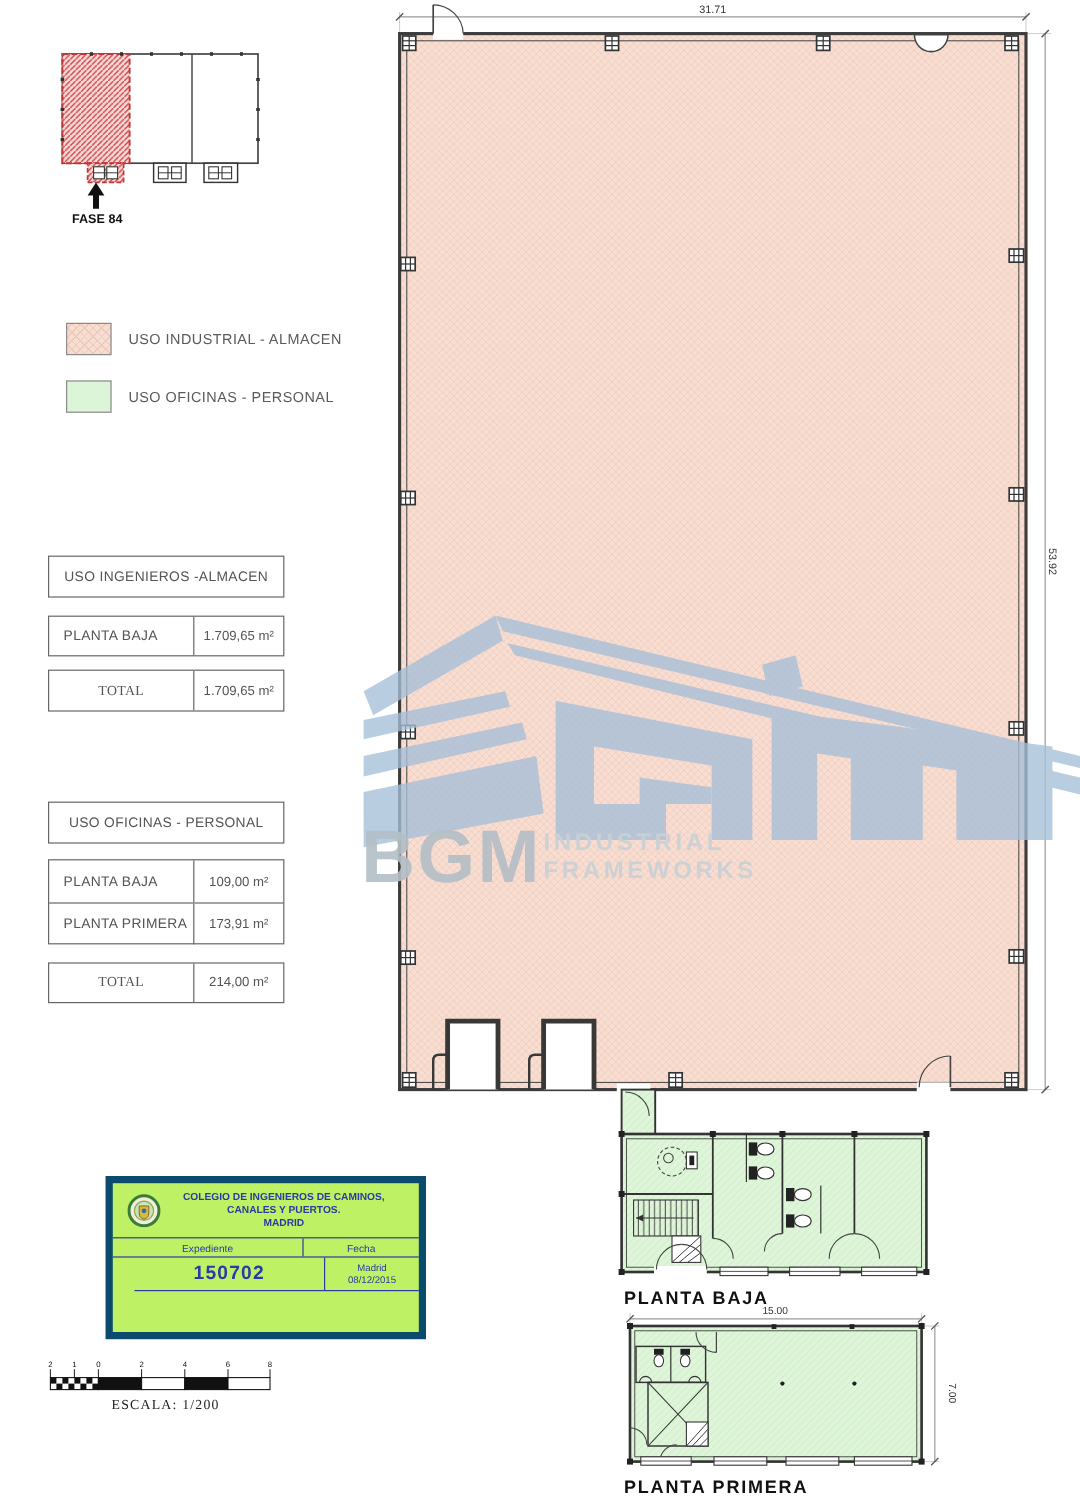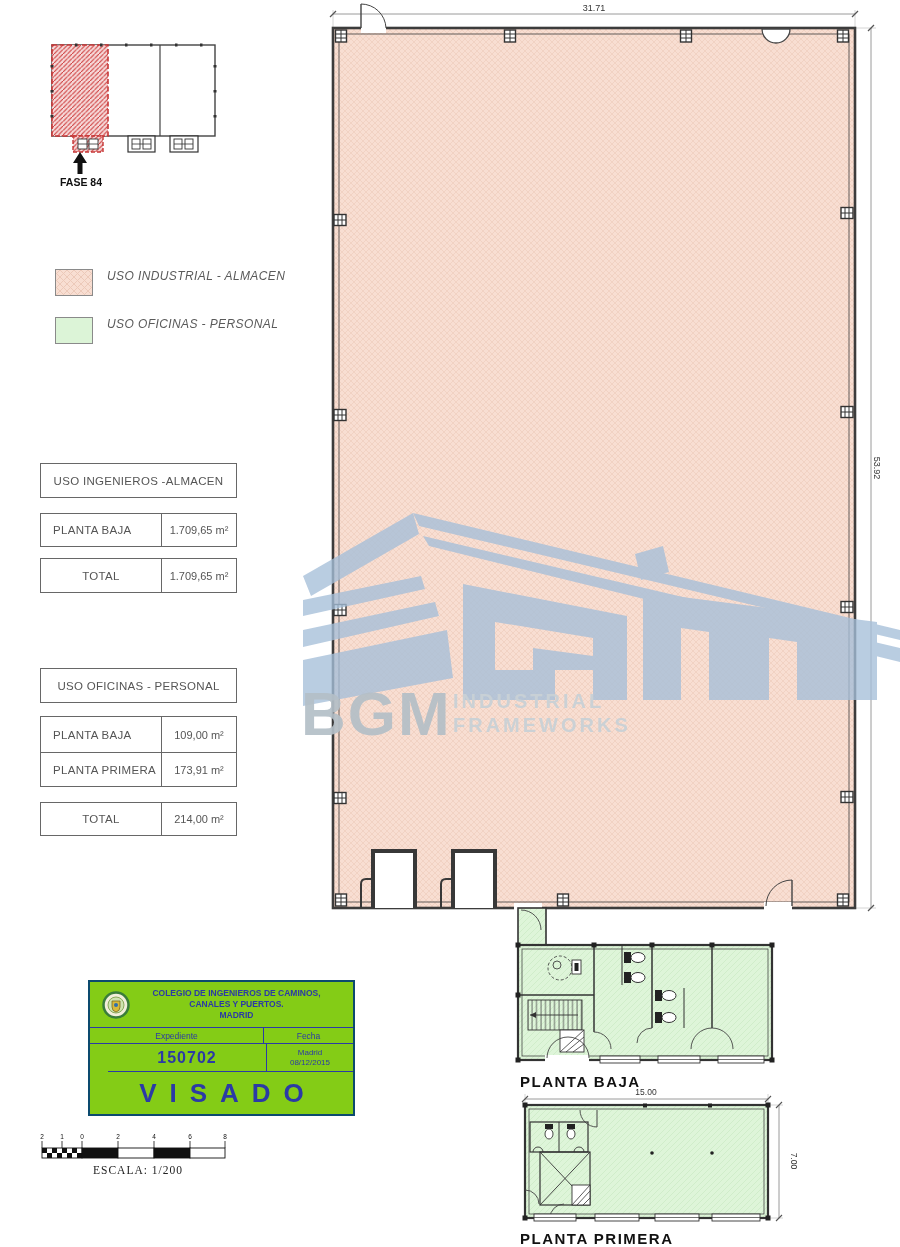--- a/index.html
+++ b/index.html
@@ -1,47 +1,47 @@
 <!DOCTYPE html>
 <html><head>
 <meta charset="utf-8">
 <style>
   html,body{margin:0;padding:0;background:#fff;}
   .page{position:relative;width:900px;height:1247px;background:#ffffff;overflow:hidden;
         font-family:"Liberation Sans", sans-serif;}
   svg{position:absolute;left:0;top:0;}
   
-  .legend-item{position:absolute;display:flex;font-style:italic;}
+  .legend-item{position:absolute;display:flex;align-items:center;}
   .swatch{width:38px;height:27px;border:1.5px solid #8a8a8a;box-sizing:border-box;}
   .swatch-industrial{background:#f8ded2;
     background-image:repeating-linear-gradient(45deg,#ecc9b9 0 1px,transparent 1px 5px),
                      repeating-linear-gradient(-45deg,#ecc9b9 0 1px,transparent 1px 5px);}
   .swatch-oficinas{background:#dcf4d7;}
   .legend-label{margin-left:14px;font-size:12px;color:#5a5a5a;letter-spacing:.4px;}
   
   .tbox{position:absolute;border:1.5px solid #676767;background:#fff;box-sizing:border-box;color:#555;}
   .thead{display:flex;align-items:center;justify-content:center;font-size:11.5px;letter-spacing:.3px;}
   .trow{display:flex;height:100%;}
   .trow2{display:flex;height:35px;box-sizing:border-box;}
   .trow2 + .trow2{border-top:1.5px solid #676767;}
   .tlabel{width:120px;display:flex;align-items:center;padding-left:12px;font-size:11.5px;
           letter-spacing:.3px;box-sizing:border-box;}
-  .tlabel.center{justify-content:center;padding-left:0;}
+  .tlabel.center{justify-content:center;padding-left:0;font-family:Liberation Serif, serif;}
   .tvalue{flex:1;border-left:1.5px solid #676767;display:flex;align-items:center;
           justify-content:center;font-size:11px;box-sizing:border-box;}
   
-  .stamp{position:absolute;left:88px;top:980px;width:267px;height:136px;border:2px solid #0c4a6e;
-         box-sizing:border-box;color:#2b3aa6;background:#84cc16;}
+  .stamp{position:absolute;left:88px;top:980px;width:267px;height:136px;border:6px solid #0c4a6e;
+         box-sizing:border-box;color:#2b3aa6;background:#bef264;}
   .stamp-header{position:absolute;top:0;left:0;right:0;height:46px;border-bottom:1.5px solid #2b3aa6;
                 display:flex;align-items:center;box-sizing:border-box;}
   .stamp-logo{margin-left:12px;flex:0 0 auto;}
   .stamp-org{flex:1;text-align:center;font-size:8.5px;font-weight:bold;line-height:11px;padding-right:10px;}
   .stamp-sub{position:absolute;top:46px;left:0;right:0;height:16px;display:flex;
              border-bottom:1px solid #2b3aa6;box-sizing:border-box;}
-  .stamp-sub-cell{width:174px;display:flex;align-items:center;justify-content:center;font-size:8.5px;
+  .stamp-sub-cell{width:159px;display:flex;align-items:center;justify-content:center;font-size:8.5px;
                   border-right:1px solid #2b3aa6;box-sizing:border-box;}
   .stamp-sub-cell:last-child{flex:1;border-right:none;}
   .stamp-vals{position:absolute;top:62px;left:18px;right:0;height:28px;display:flex;
               border-bottom:1.5px solid #2b3aa6;box-sizing:border-box;}
   .stamp-exp{width:159px;display:flex;align-items:center;justify-content:center;font-size:16px;
              font-weight:bold;letter-spacing:1px;border-right:1px solid #2b3aa6;box-sizing:border-box;}
   .stamp-fecha{flex:1;display:flex;flex-direction:column;align-items:center;justify-content:center;
                font-size:8px;line-height:10px;}
   .stamp-visado{position:absolute;top:90px;left:0;right:0;bottom:0;display:flex;align-items:center;
                 justify-content:center;font-size:26px;font-weight:600;letter-spacing:13px;padding-left:13px;}
@@ -407,16 +407,15 @@
       <div class="stamp-sub-cell">Expediente</div>
       <div class="stamp-sub-cell">Fecha</div>
     </div>
     <div class="stamp-vals">
       <div class="stamp-exp">150702</div>
       <div class="stamp-fecha">
         <div>Madrid</div>
         <div>08/12/2015</div>
       </div>
     </div>
-    <div class="stamp-visado">VISADO</div>
   </div>
 
 </div>
 
 </body></html>

